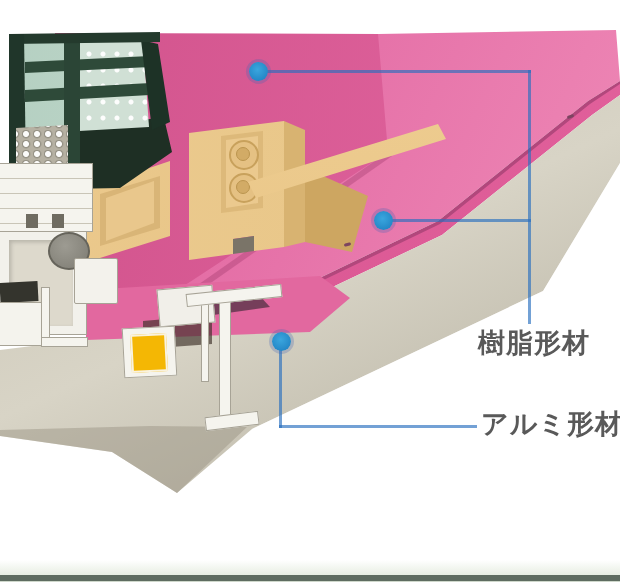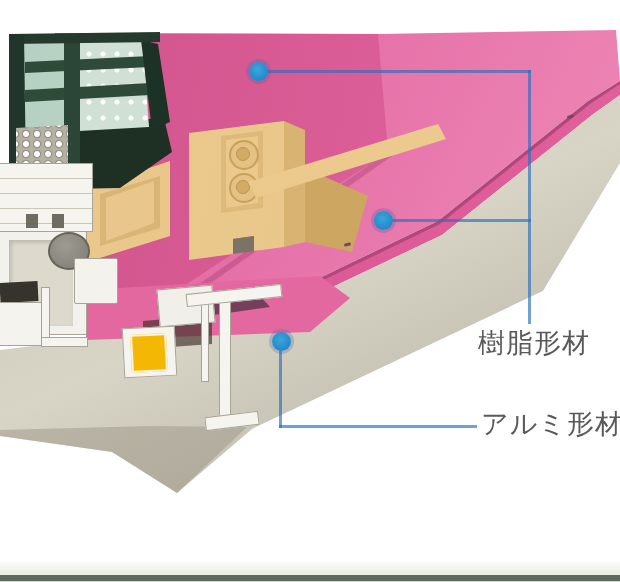--- a/index.html
+++ b/index.html
@@ -97,21 +97,21 @@
   .tflange{left:186px;top:289px;width:96px;height:13px;transform:rotate(-6deg);}
   .tfoot{left:205px;top:414px;width:54px;height:14px;transform:rotate(-7deg);}
 
   .speck{position:absolute;width:7px;height:3px;background:#7c4460;border-radius:2px;}
 
   
   .c-line{position:absolute;background:rgba(40,110,190,0.65);}
   .c-dot{position:absolute;width:19px;height:19px;border-radius:50%;
     background:radial-gradient(circle at 45% 40%,#3aa6de,#2386c6 75%);
     box-shadow:0 0 0 3px rgba(70,100,180,0.28);}
-  .c-label{position:absolute;font-size:27px;color:#595959;letter-spacing:1px;white-space:nowrap;line-height:1;}
+  .c-label{position:absolute;font-size:27px;color:#595959;letter-spacing:1px;white-space:nowrap;line-height:1;font-weight:bold;}
 
   
   .foot-grad{left:0;top:560px;width:620px;height:15px;background:linear-gradient(to bottom,#ffffff,#e7eee2);}
   .foot-bar{left:0;top:575px;width:620px;height:6px;background:#5e6c60;}
   .foot-lite{left:0;top:581px;width:620px;height:1px;background:#cfd8cc;}
 </style>
 </head>
 <body>
 
 <div id="stage">

